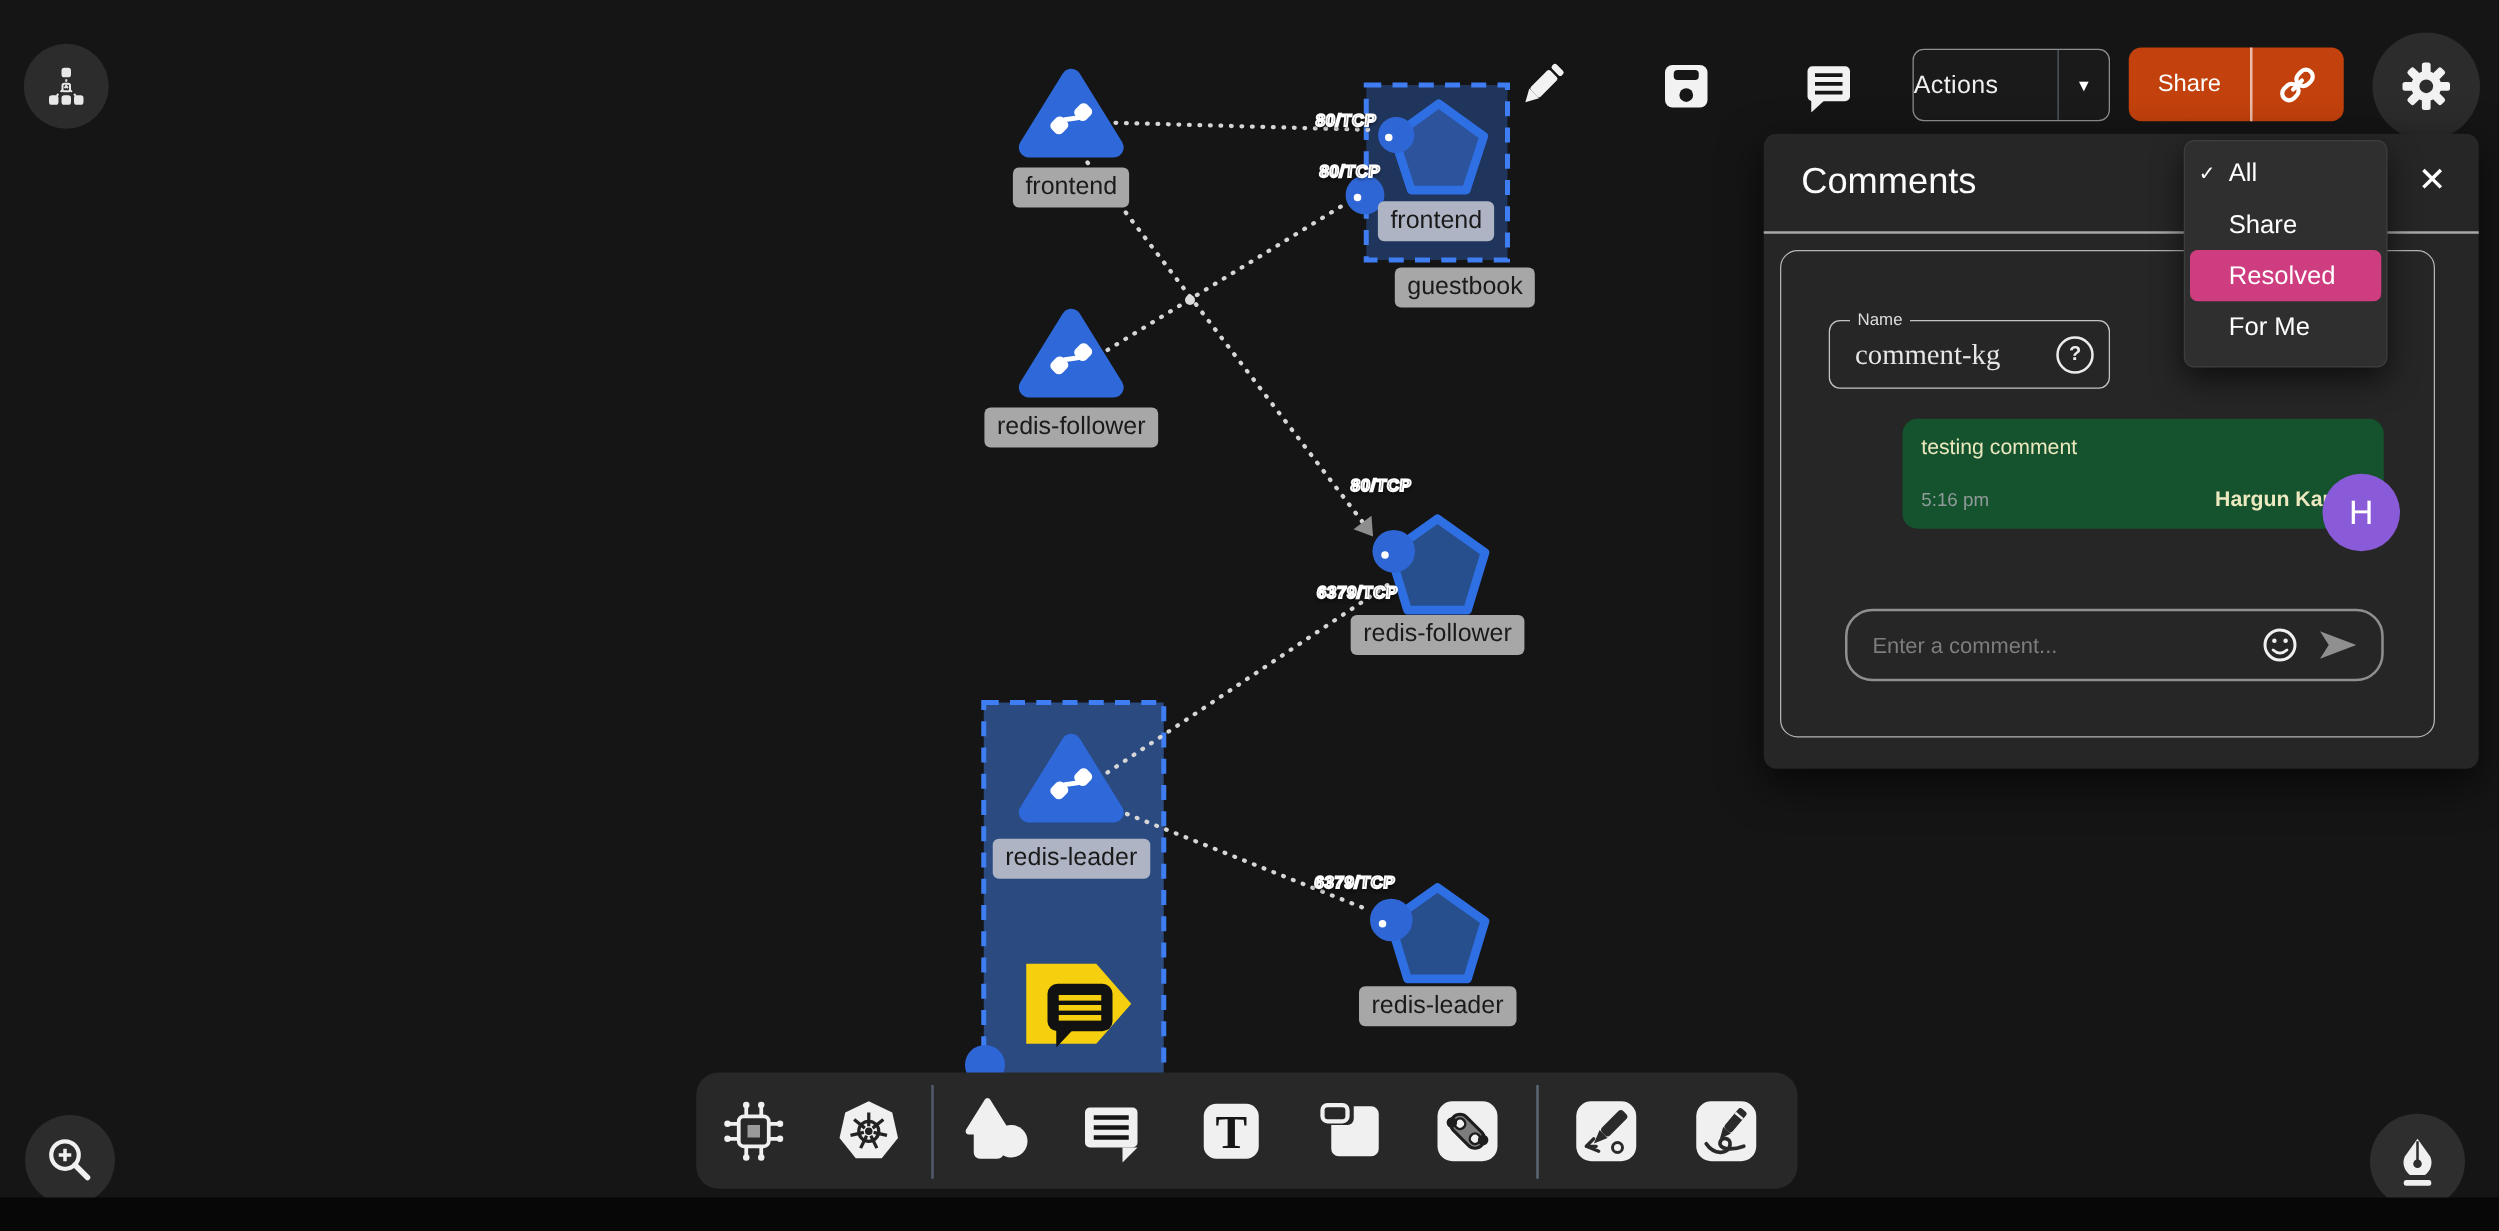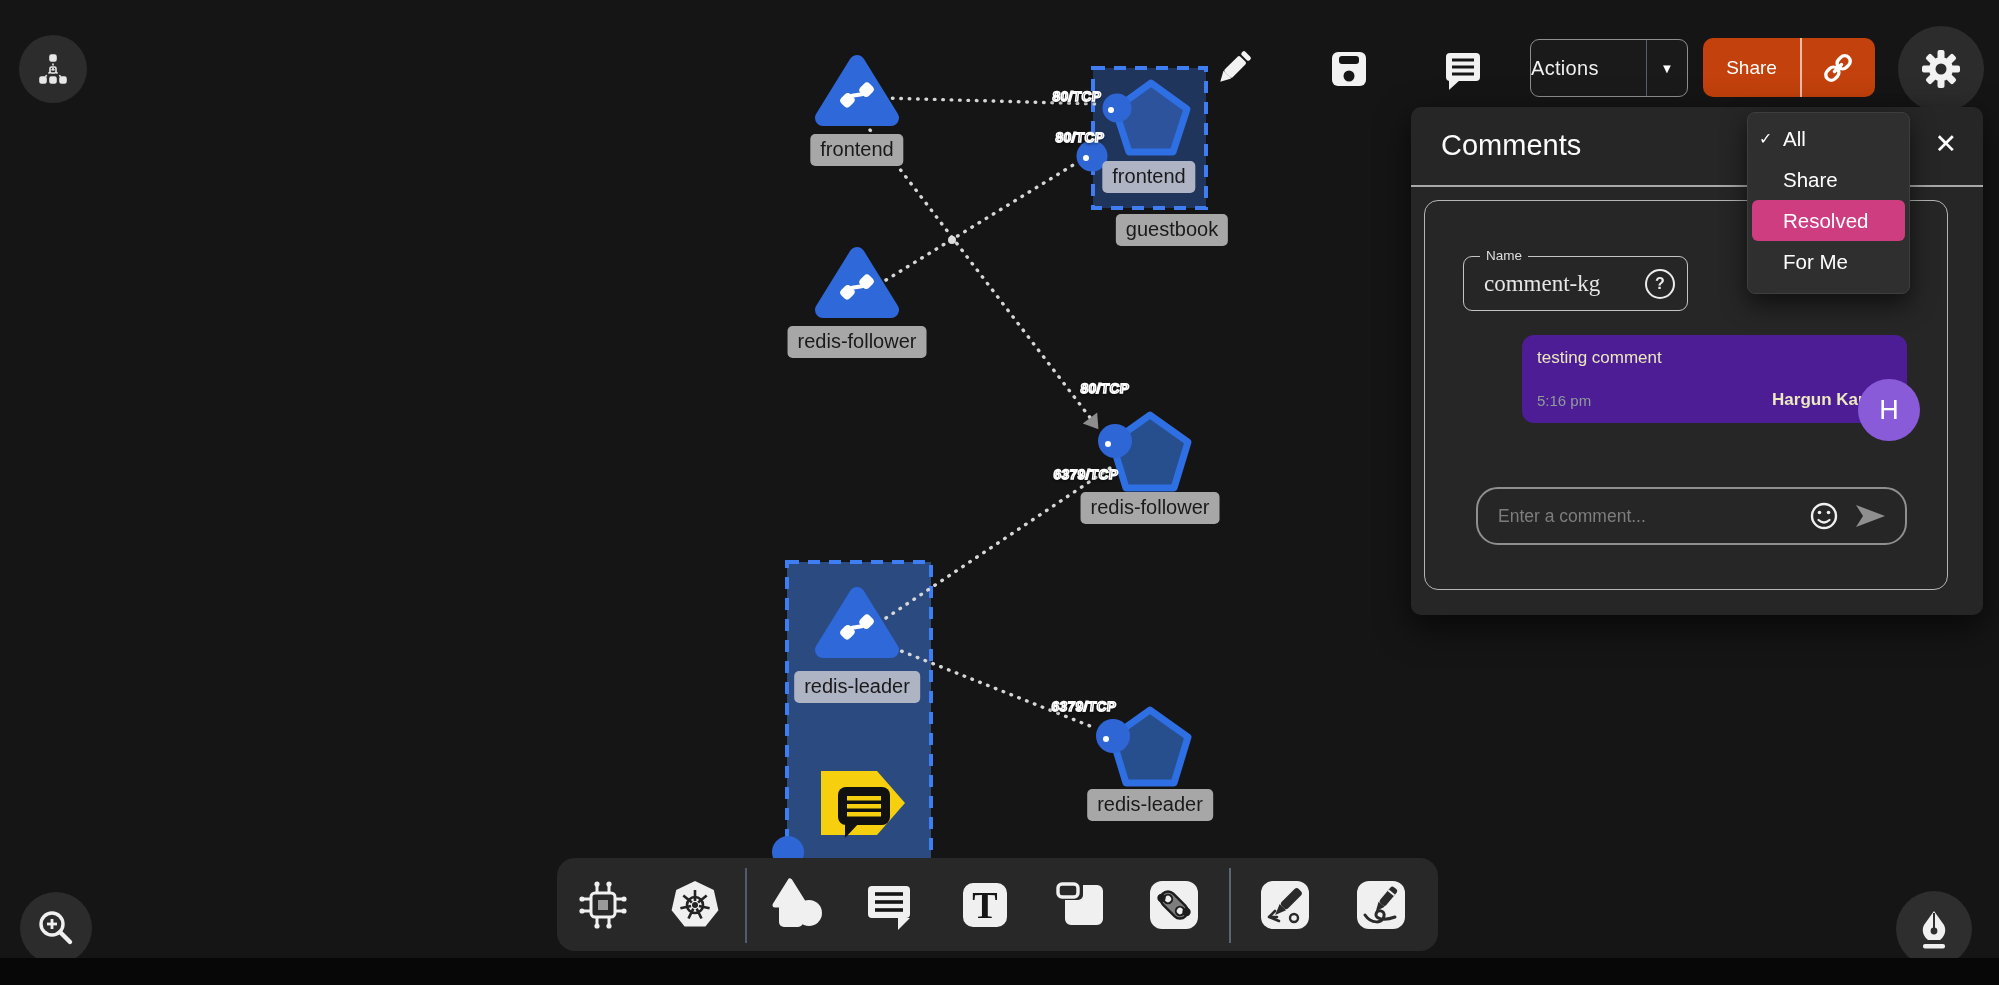--- a/index.html
+++ b/index.html
@@ -63,21 +63,21 @@
     background:transparent; border:none; outline:none; color:#e6e6e6; font-size:23px;
     font-family:Liberation Serif, serif;
   }
   #name-help {
     position:absolute; right:12px; top:12px; width:30px; height:30px; border-radius:50%;
     border:2.2px solid #ececec; display:flex; align-items:center; justify-content:center;
     font-size:16px; font-weight:bold; color:#ececec; cursor:pointer;
   }
   #comment-card {
     position:absolute; left:97px; top:134px; width:385px; height:88px;
-    background:#4c1d95; border-radius:12px;
+    background:#14532d; border-radius:12px;
   }
   #comment-card .text { position:absolute; left:15px; top:13px; font-size:17px; color:#ebe7be; }
   #comment-card .time { position:absolute; left:15px; bottom:14px; font-size:15px; color:#8f9b99; }
   #comment-card .author { position:absolute; right:32px; bottom:13px; font-size:17px; font-weight:bold; color:#ece8c0; }
   #comment-avatar {
     position:absolute; left:336px; top:44px; width:62px; height:62px; border-radius:50%;
     background:#8a5bd8; display:flex; align-items:center; justify-content:center;
     font-size:27px; color:#fff; z-index:2;
   }
   #composer {

